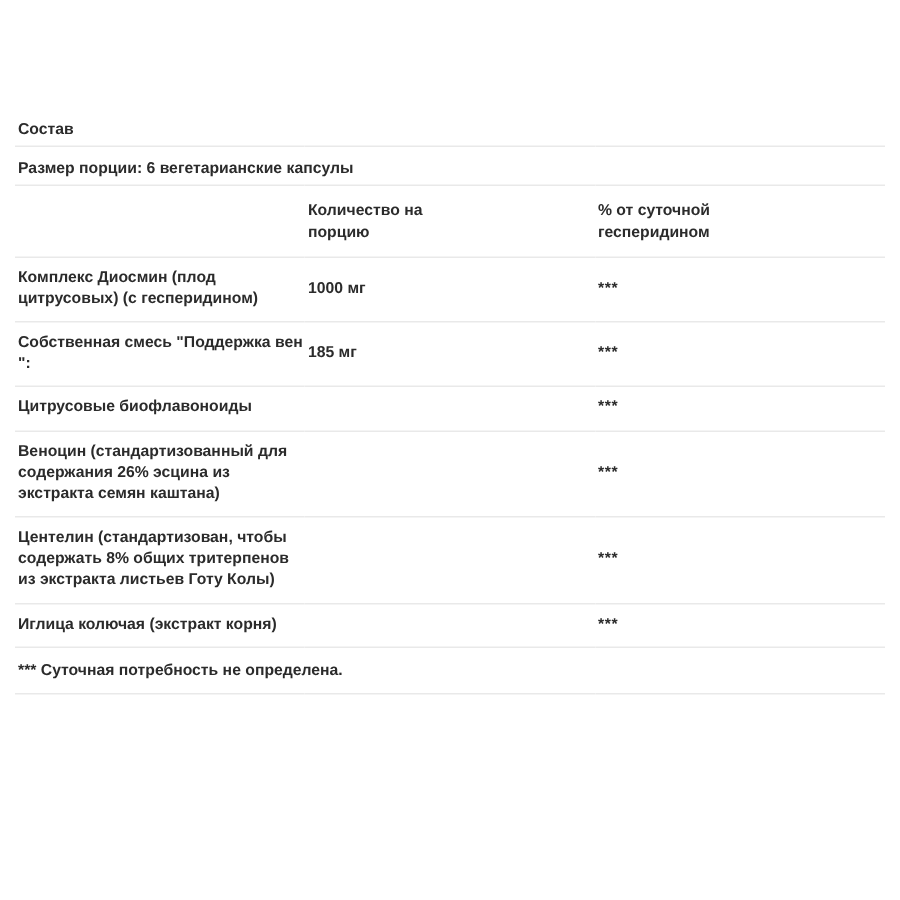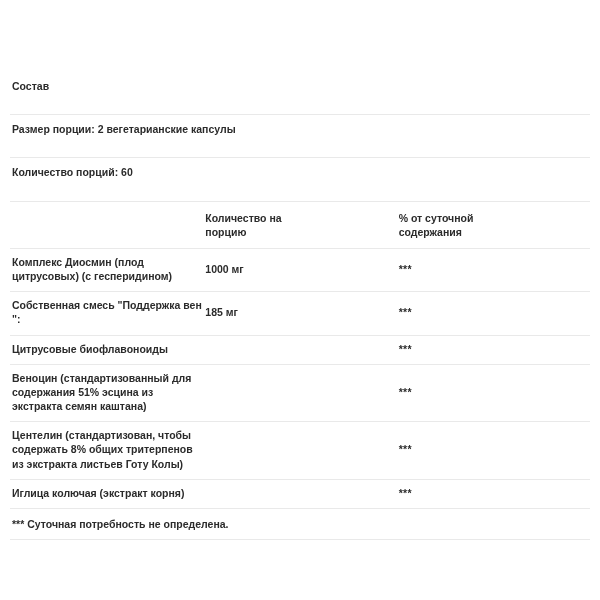--- a/index.html
+++ b/index.html
@@ -36,21 +36,21 @@
     padding: 6px 0 8px 2px;
     vertical-align: middle;
     font-weight: bold;
     color: #2b2b2b;
   }
 
   .col-name   { width: 392px; padding-right: 8px; }
   .col-amount { width: 92px; }
   .col-dv     { width: 96px; }
 
-  tr.heading-row td { padding: 7px 0 21px 2px; }
+  tr.heading-row td { padding: 7px 0 4px 2px; }
 
   tr.colhead-row td {
     vertical-align: top;
     padding-top: 9px;
     padding-bottom: 9px;
   }
   .colhead-text { display: block; }
 
   tr.note-row td {
     border-bottom: 1px solid #e9e9e9;
@@ -69,56 +69,53 @@
 <div class="page">
 
   <table class="facts-table">
     <tbody>
 
       <tr class="heading-row">
         <td class="col-name" colspan="3">Состав</td>
       </tr>
 
       <tr class="heading-row">
-        <td class="col-name" colspan="3">Размер порции: 2 вегетарианские капсулы</td>
+        <td class="col-name" colspan="3">Размер порции: 6 вегетарианские капсулы</td>
       </tr>
 
-      <tr class="heading-row">
-        <td class="col-name" colspan="3">Количество порций: 60</td>
-      </tr>
 
       <tr class="colhead-row">
         <td class="col-name"></td>
         <td class="col-amount">
           <span class="colhead-text">Количество на</span>
           <span class="colhead-text">порцию</span>
         </td>
         <td class="col-dv">
           <span class="colhead-text">% от суточной</span>
-          <span class="colhead-text">содержания</span>
+          <span class="colhead-text">гесперидином</span>
         </td>
       </tr>
 
       <tr class="ingredient-row">
           <td class="col-name">Комплекс Диосмин (плод цитрусовых) (с гесперидином)</td>
           <td class="col-amount">1000 мг</td>
           <td class="col-dv stars">***</td>
         </tr>
         <tr class="ingredient-row">
           <td class="col-name">Собственная смесь "Поддержка вен ":</td>
           <td class="col-amount">185 мг</td>
           <td class="col-dv stars">***</td>
         </tr>
         <tr class="ingredient-row">
           <td class="col-name">Цитрусовые биофлавоноиды</td>
           <td class="col-amount"></td>
           <td class="col-dv stars">***</td>
         </tr>
         <tr class="ingredient-row">
-          <td class="col-name">Веноцин (стандартизованный для содержания 51% эсцина из экстракта семян каштана)</td>
+          <td class="col-name">Веноцин (стандартизованный для содержания 26% эсцина из экстракта семян каштана)</td>
           <td class="col-amount"></td>
           <td class="col-dv stars">***</td>
         </tr>
         <tr class="ingredient-row">
           <td class="col-name">Центелин (стандартизован, чтобы содержать 8% общих тритерпенов из экстракта листьев Готу Колы)</td>
           <td class="col-amount"></td>
           <td class="col-dv stars">***</td>
         </tr>
         <tr class="ingredient-row">
           <td class="col-name">Иглица колючая (экстракт корня)</td>

